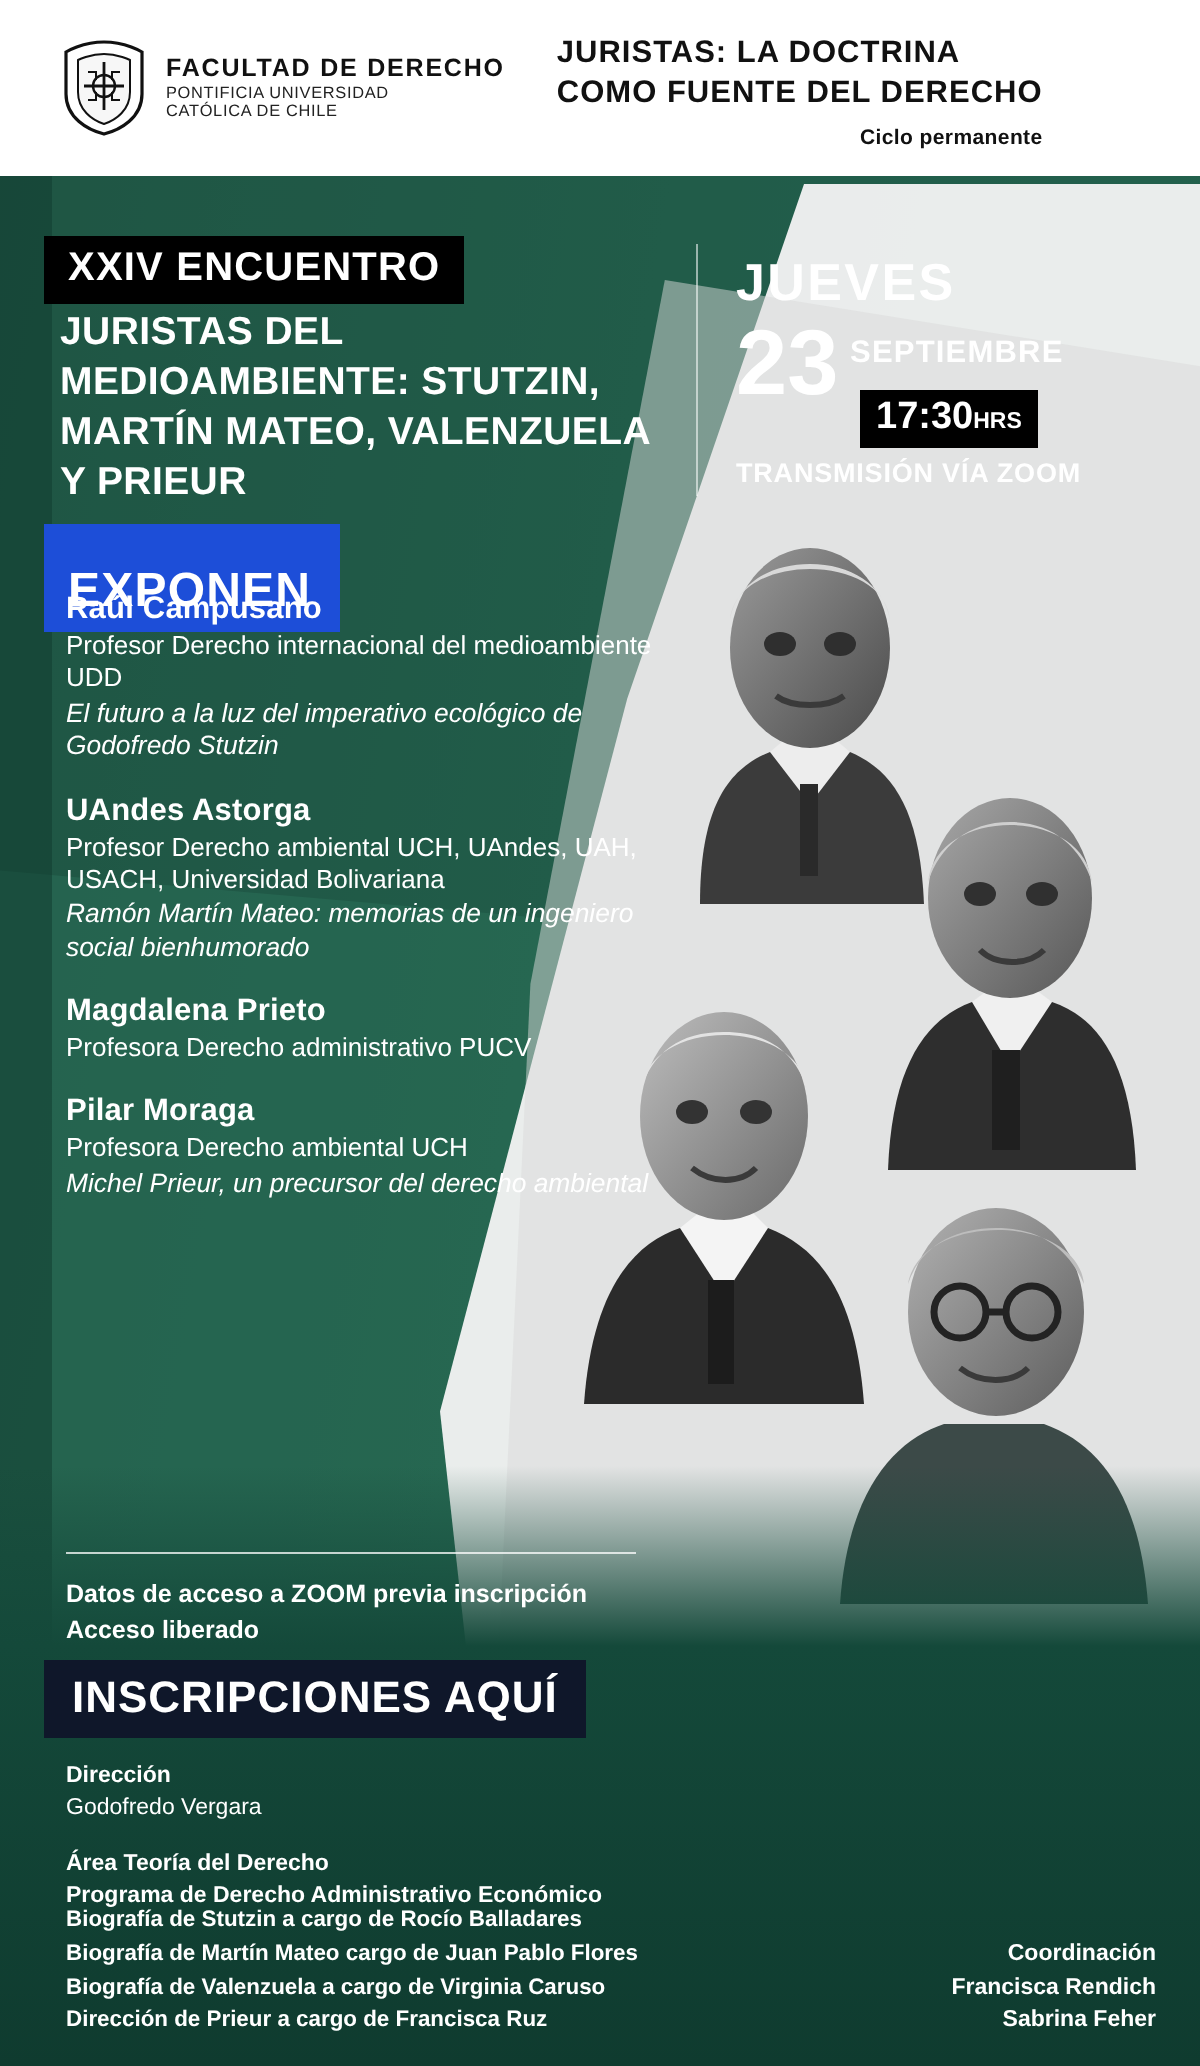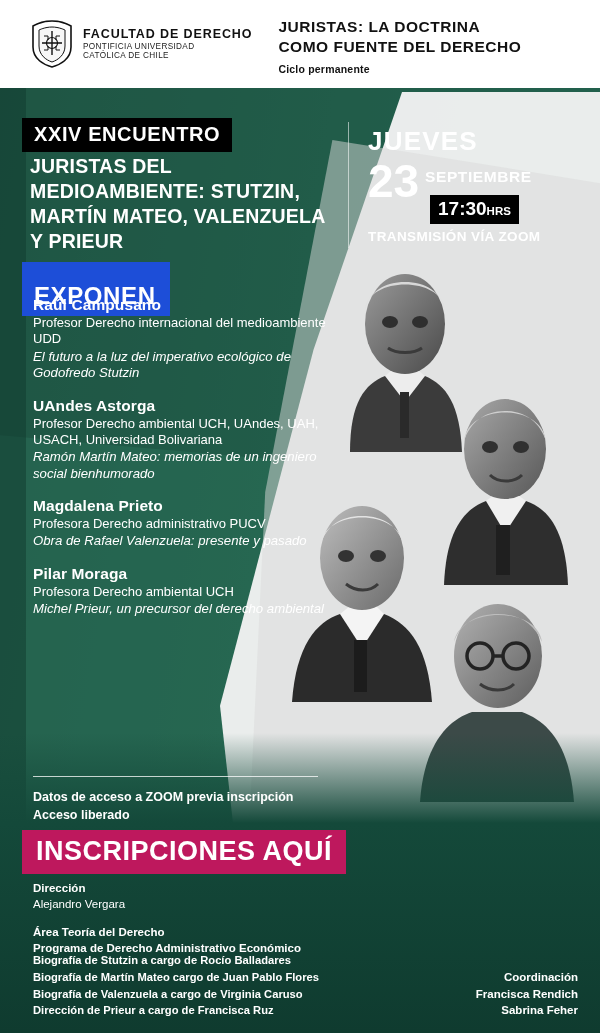--- a/index.html
+++ b/index.html
@@ -88,21 +88,21 @@
 
   .header-titles {
     margin-left: 26px; padding-top: 4px;
   }
   .hdr-title {
     font-size: 15.5px; font-weight: bold; color: #111;
     letter-spacing: .5px; line-height: 1.25; text-transform: uppercase;
   }
   .hdr-sub {
     margin-top: 7px;
-    font-size: 10.5px; font-weight: bold; color: #111; letter-spacing: .2px;
+    font-size: 10.5px; font-weight: bold; color: #111; letter-spacing: .2px; text-align: right;
   }
 
   
   .badge-xxiv {
     position: absolute; left: 22px; top: 118px;
     background: #000; color: #fff;
     font-size: 20px; font-weight: bold; letter-spacing: .6px;
     padding: 5px 12px 6px 12px;
   }
 
@@ -162,22 +162,22 @@
     position: absolute; left: 33px; top: 776px; width: 285px; height: 1px;
     background: rgba(255,255,255,.75);
   }
   .zoom-access {
     position: absolute; left: 33px; top: 788px; width: 330px;
     color: #fff; font-size: 12.5px; font-weight: bold; line-height: 1.45;
   }
 
   .badge-inscripciones {
     position: absolute; left: 22px; top: 830px;
-    background: #be185d; color: #fff;
-    font-size: 27px; font-weight: bold; letter-spacing: .5px;
+    background: #0f172a; color: #fff;
+    font-size: 22px; font-weight: bold; letter-spacing: .5px;
     padding: 6px 14px 7px 14px;
   }
 
   
   .credits {
     position: absolute; left: 33px; top: 880px; width: 330px;
     color: #fff; font-size: 11.5px; line-height: 1.42;
   }
   .credits .blk { margin-bottom: 11px; }
   .credits .b { font-weight: bold; }
@@ -331,41 +331,40 @@
       <div class="sp-work">El futuro a la luz del imperativo ecológico de Godofredo Stutzin</div>
     </div>
     <div class="speaker">
       <div class="sp-name">UAndes Astorga</div>
       <div class="sp-role">Profesor Derecho ambiental UCH, UAndes, UAH, USACH, Universidad Bolivariana</div>
       <div class="sp-work">Ramón Martín Mateo: memorias de un ingeniero social bienhumorado</div>
     </div>
     <div class="speaker">
       <div class="sp-name">Magdalena Prieto</div>
       <div class="sp-role">Profesora Derecho administrativo PUCV</div>
-      <div class="sp-work">Obra de Rafael Valenzuela: presente y pasado</div>
     </div>
     <div class="speaker">
       <div class="sp-name">Pilar Moraga</div>
       <div class="sp-role">Profesora Derecho ambiental UCH</div>
       <div class="sp-work">Michel Prieur, un precursor del derecho ambiental</div>
     </div>
   </div>
 
   <div class="hr-thin"></div>
   <div class="zoom-access">
     <div>Datos de acceso a ZOOM previa inscripción</div>
     <div>Acceso liberado</div>
   </div>
 
   <div class="badge-inscripciones">INSCRIPCIONES AQUÍ</div>
 
   <div class="credits">
     <div class="blk">
       <div class="b">Dirección</div>
-      <div>Alejandro Vergara</div>
+      <div>Godofredo Vergara</div>
     </div>
     <div class="blk">
       <div class="b">Área Teoría del Derecho</div>
       <div class="b">Programa de Derecho Administrativo Económico</div>
     </div>
   </div>
 
   <div class="bios">
     <div>Biografía de Stutzin a cargo de Rocío Balladares</div>
     <div>Biografía de Martín Mateo cargo de Juan Pablo Flores</div>

